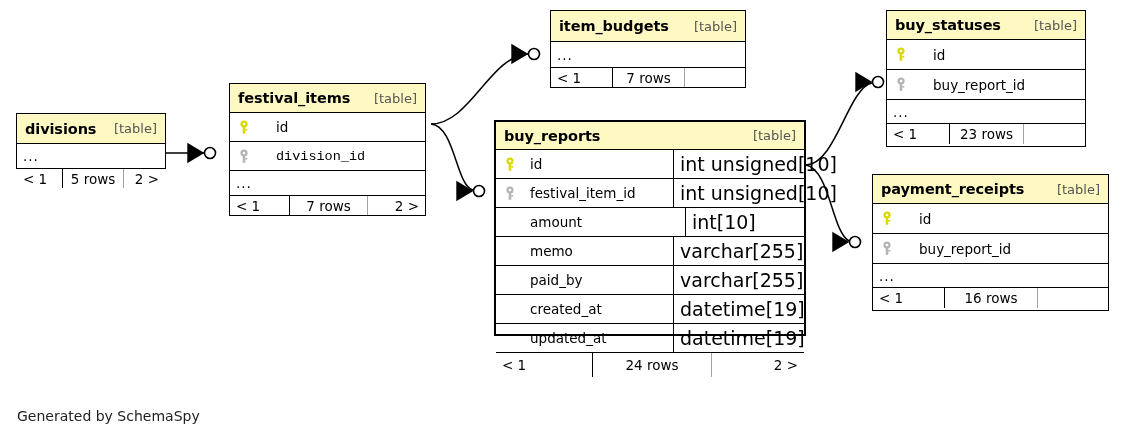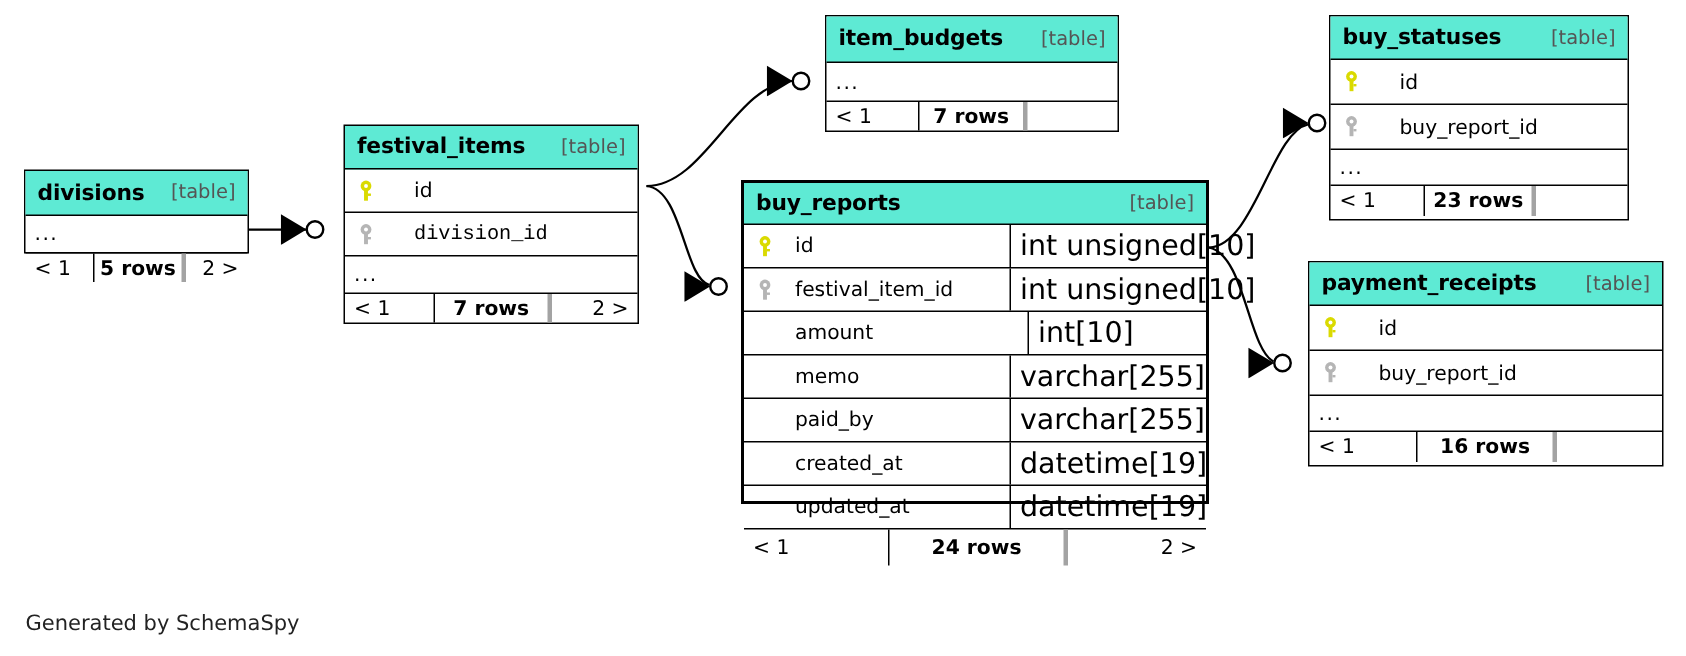--- a/index.html
+++ b/index.html
@@ -26,21 +26,21 @@
     position: absolute;
     background: #ffffff;
     border: 1px solid #000000;
     box-sizing: border-box;
     z-index: 5;
   }
   .table-box.thick {
     border: 2px solid #000000;
   }
   .tbl-header {
-    background: #5eead4;
+    background: #fef9c3;
     border-bottom: 1px solid #000000;
     box-sizing: border-box;
     display: flex;
     align-items: center;
     justify-content: space-between;
     padding: 0 8px;
     white-space: nowrap;
   }
   .tbl-name {
     font-weight: bold;
@@ -109,22 +109,21 @@
     color: #000000;
     display: flex;
     align-items: center;
     box-sizing: border-box;
     white-space: nowrap;
   }
   .foot-left { justify-content: flex-start; padding-left: 6px; }
   .foot-mid {
     justify-content: center;
     border-left: 1px solid #000000;
-    border-right: 3px solid #a3a3a3;
-    font-weight: bold;
+    border-right: 1px solid #a3a3a3;
   }
   .foot-right { justify-content: flex-end; padding-right: 6px; }
   .credit {
     position: absolute;
     font-size: 14px;
     color: #222222;
     white-space: nowrap;
   }
 </style>
 </head>

